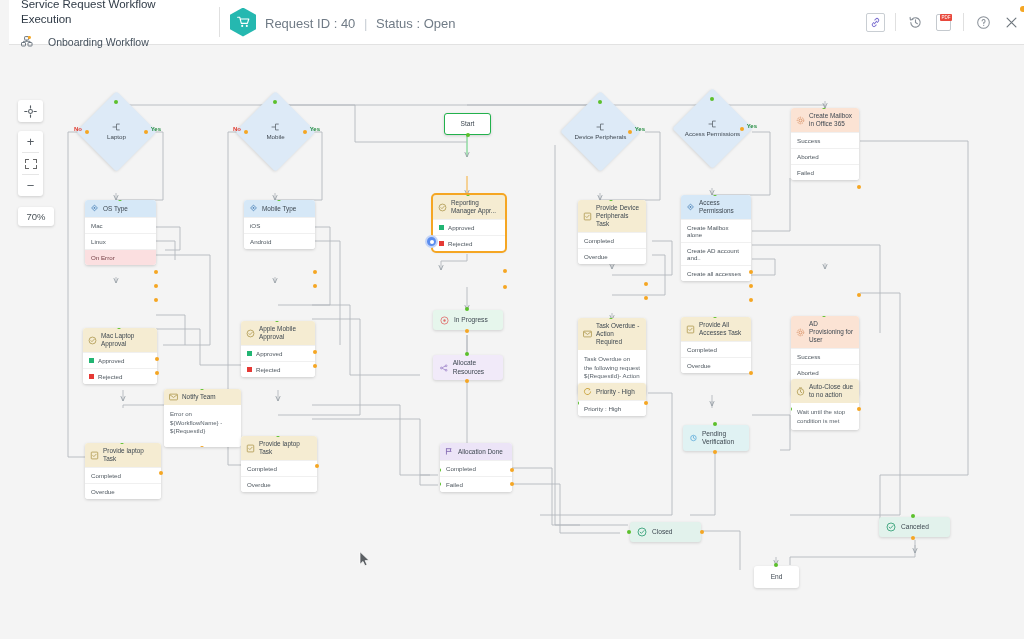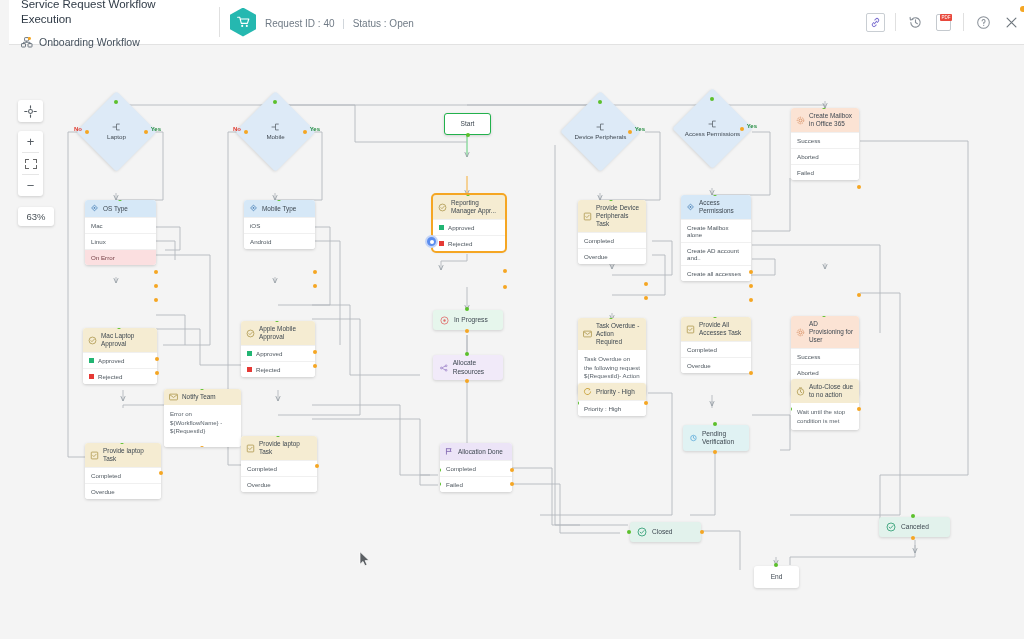--- a/index.html
+++ b/index.html
@@ -12,32 +12,32 @@
   #app { position: relative; width: 1024px; height: 639px; background: #f4f4f4; }
 
   
   .header {
     position: absolute; top: 0; left: 9px; width: 1024px; height: 45px;
     background: #ffffff; border-bottom: 1px solid #e2e2e2;
     display: flex; align-items: center; z-index: 40;
   }
   .hdr-left { padding-left: 12px; width: 200px; }
   .hdr-title { font-size: 11.5px; color: #2f3a46; line-height: 15px; }
-  .hdr-sub { display: flex; align-items: flex-end; gap: 6px; margin-top: 9px; }
+  .hdr-sub { display: flex; align-items: center; gap: 15px; margin-top: 9px; }
   .hdr-sub-text { font-size: 10.5px; color: #44505c; }
   .vdiv { width: 1px; height: 30px; background: #e0e0e0; margin: 0 10px; }
   .hex-icon {
     width: 26px; height: 29px; background: #25b8b0; position: relative;
     clip-path: polygon(50% 0%, 100% 25%, 100% 75%, 50% 100%, 0% 75%, 0% 25%);
     display: flex; align-items: center; justify-content: center;
     color: #fff; font-size: 13px;
   }
   .hdr-mid { display: flex; align-items: center; gap: 9px; }
   .hdr-mid-txt .t1 { font-size: 12.5px; color: #2f3a46; font-weight: bold; line-height: 16px; }
-  .hdr-mid-txt .t2 { font-size: 10px; color: #707b86; margin-top: 2px; }
+  .hdr-mid-txt .t2 { font-size: 13px; color: #707b86; margin-top: 2px; }
   .t2 .sep { color: #c8ced4; margin: 0 5px; }
   .hdr-right {
     margin-left: auto; display: flex; align-items: center;
     gap: 9px; padding-right: 12px;
   }
   .ic-btn {
     width: 19px; height: 19px; display: flex; align-items: center;
     justify-content: center; cursor: pointer; color: #8a9199;
   }
   .ic-box { border: 1px solid #c9ced3; border-radius: 2px; }
@@ -261,21 +261,21 @@
         <span class="corners">
             <i></i>
             <i></i>
             <i></i>
             <i></i>
           </span>
       </div>
       <div class="zp-sep"></div>
       <div class="zp-btn">−</div>
     </div>
-    <div class="zoom-level">63%</div>
+    <div class="zoom-level">70%</div>
   </div>
 
   <div class="canvas">
 
     <svg id="edges">
       <defs>
         <marker id="ah" markerWidth="7" markerHeight="7" refX="5.4" refY="3" orient="auto">
           <path d="M0 0.6 L5.4 3 L0 5.4" fill="none" stroke="#9aa1a8" stroke-width="1"></path>
         </marker>
       </defs>

